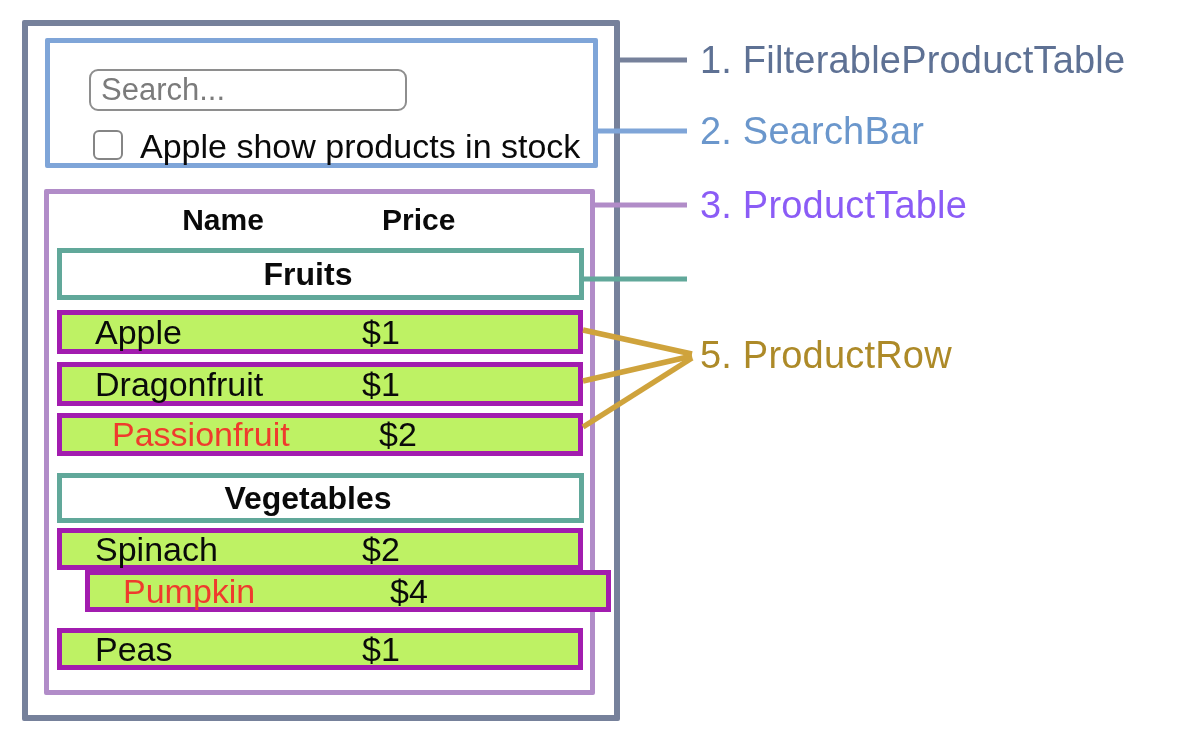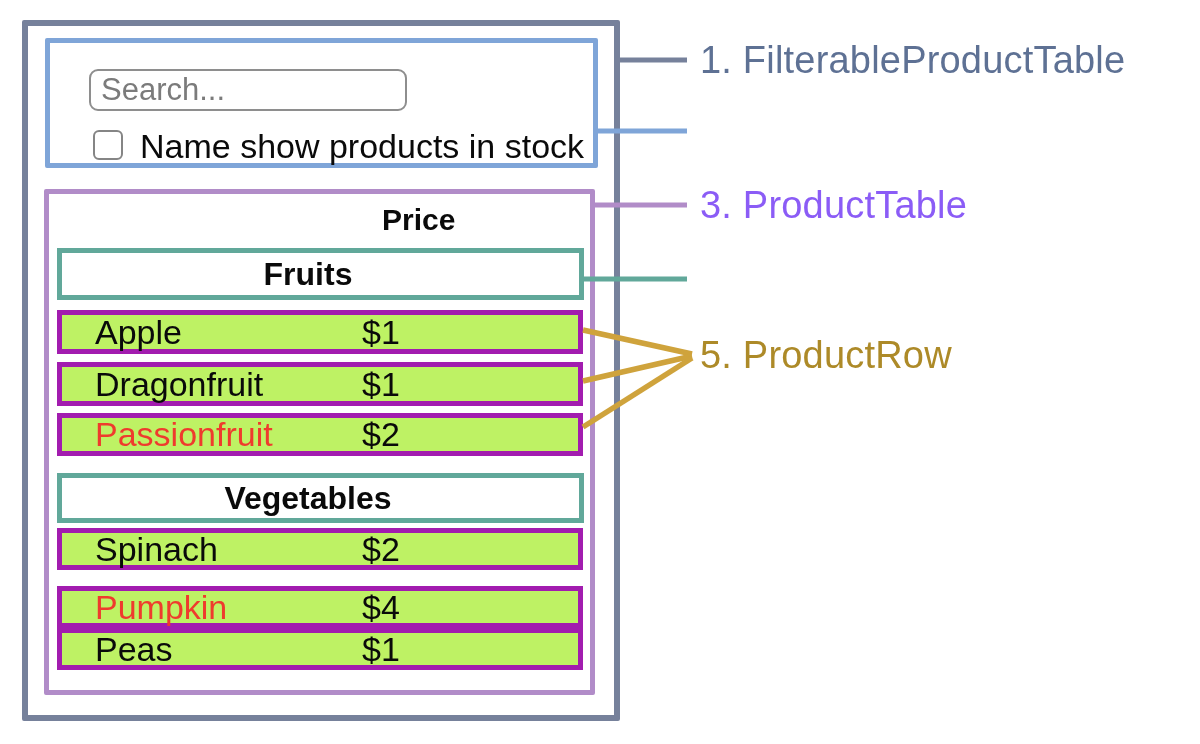--- a/index.html
+++ b/index.html
@@ -37,23 +37,23 @@
   .cat-fruits .cat-label{line-height:42px;}
   .cat-veg{top:279px;height:50px;}
   .cat-veg .cat-label{line-height:40px;}
 
   
   .row-box{position:absolute;left:8px;width:526px;border:5px solid #a21caf;background:#bef264;}
   .row-box .cell-name{position:absolute;left:33px;top:0;font-size:34px;color:#0a0a0a;white-space:nowrap;}
   .row-box .cell-price{position:absolute;left:300px;top:0;font-size:34px;color:#0a0a0a;}
   .r1{top:116px;height:44px;} .r1 span{line-height:34px;}
   .r2{top:168px;height:44px;} .r2 span{line-height:34px;}
-  .r3{top:219px;height:43px;} .r3 span{line-height:33px;}
+  .r3{top:219px;height:43px;} .r3 span{line-height:33px;margin-left:17px;}
   .r4{top:334px;height:42px;} .r4 span{line-height:32px;}
-  .r5{top:392px;height:42px;} .r5 span{line-height:32px;}
+  .r5{top:376px;height:42px;margin-left:28px;} .r5 span{line-height:32px;}
   .r6{top:434px;height:42px;text-decoration:underline;} .r6 span{line-height:32px;}
   .oos{color:#EF3B2D !important;}
 
   
   .connectors{position:absolute;left:0;top:0;width:1200px;height:744px;pointer-events:none;}
 
   
   .ann{position:absolute;left:700px;font-size:38px;line-height:50px;white-space:nowrap;letter-spacing:0.2px;}
   .ann1{top:35px;color:#5E7194;}
   .ann2{top:106px;color:#6B97CC;}
@@ -64,24 +64,25 @@
 </head>
 <body>
 
 <div class="canvas">
 
   <div class="gray-box">
 
     <div class="blue-box">
       <input class="search-input" type="text" placeholder="Search..." style="">
       <div class="checkbox"></div>
-      <div class="checkbox-label">Name show products in stock</div>
+      <div class="checkbox-label">Apple show products in stock</div>
     </div>
 
     <div class="purple-box">
+      <div class="hdr hdr-name">Name</div>
       <div class="hdr hdr-price">Price</div>
 
       <div class="cat-box cat-fruits">
         <span class="cat-label">Fruits</span>
       </div>
 
       <div class="row-box r1">
         <span class="cell-name">Apple</span>
         <span class="cell-price">$1</span>
       </div>
@@ -119,15 +120,16 @@
     <line x1="594" y1="205" x2="687" y2="205" stroke="#B18CC8" stroke-width="5"></line>
     <line x1="583" y1="279" x2="687" y2="279" stroke="#61A89A" stroke-width="5"></line>
     <g stroke="#CFA33C" stroke-width="5.5" fill="none">
       <path d="M583,330 L692,354"></path>
       <path d="M583,381 L692,356"></path>
       <path d="M583,427 L692,358"></path>
     </g>
   </svg>
 
   <div class="ann ann1">1. FilterableProductTable</div>
+  <div class="ann ann2">2. SearchBar</div>
   <div class="ann ann3">3. ProductTable</div>
   <div class="ann ann5">5. ProductRow</div>
 </div>
 
 </body></html>

